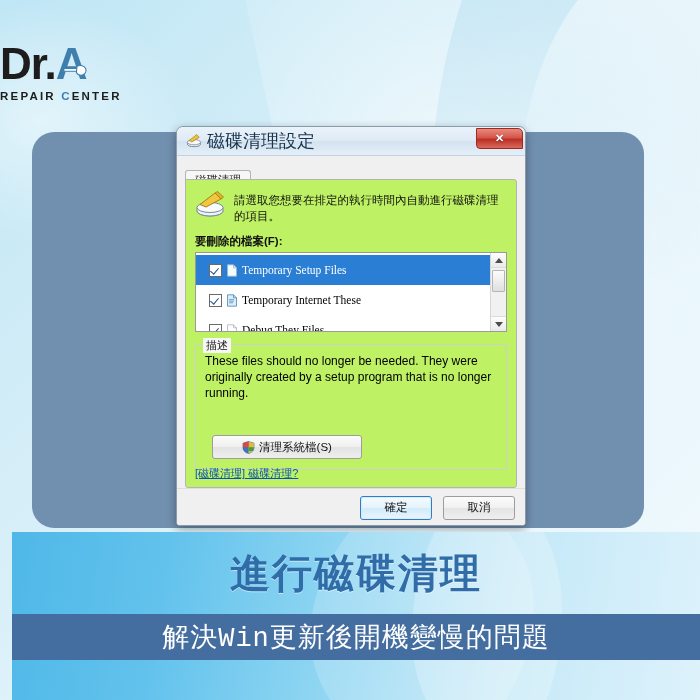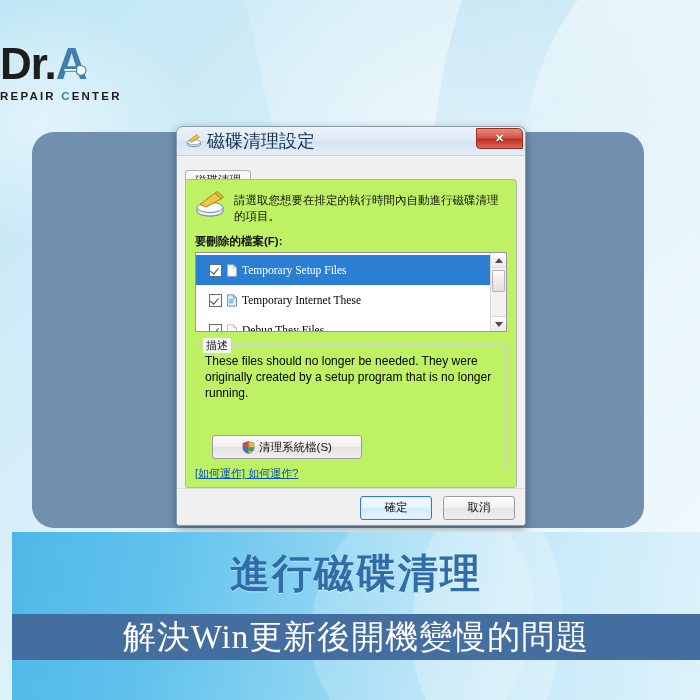--- a/index.html
+++ b/index.html
@@ -426,22 +426,22 @@
     position: absolute;
     left: 0; right: 0;
     top: 82px;
     height: 46px;
     background: #446e9f;
     display: flex;
     align-items: center;
     justify-content: center;
   }
   #banner-sub {
-    font-family: Liberation Serif, serif;
-    font-size: 33px;
+    font-family: Liberation Mono, monospace;
+    font-size: 27px;
     letter-spacing: 1px;
     color: #ffffff;
   }
 </style>
 </head>
 <body>
 
 <div id="page">
 
   <div class="swoosh swoosh-d"></div>
@@ -557,21 +557,21 @@
             <svg class="shield" viewBox="0 0 13 13">
               <path d="M6.5 0.6 L12 2.2 v4.3 c0 3.2 -2.5 5.2 -5.5 5.9 C3.5 11.7 1 9.7 1 6.5 V2.2 z" fill="#3d74c4" stroke="#23508f" stroke-width="0.6"></path>
               <path d="M6.5 0.6 L12 2.2 v4.3 c0 3.2 -2.5 5.2 -5.5 5.9 z" fill="#e2b93a"></path>
               <path d="M1 2.2 L6.5 0.6 V6.2 H1 z" fill="#d94b3f"></path>
               <path d="M6.5 6.2 H12 v0.3 c0 1.4 -0.5 2.6 -1.4 3.5 H6.5 z" fill="#3f9b4e"></path>
             </svg>
             <span>清理系統檔(S)</span>
           </div>
         </div>
 
-        <div id="help-link">[如何運作] 如何運作?</div>
+        <div id="help-link">[磁碟清理] 磁碟清理?</div>
       </div>
 
       <div id="footer">
         <div class="btn default">確定</div>
         <div class="btn">取消</div>
       </div>
 
     </div>
   </div>
 

